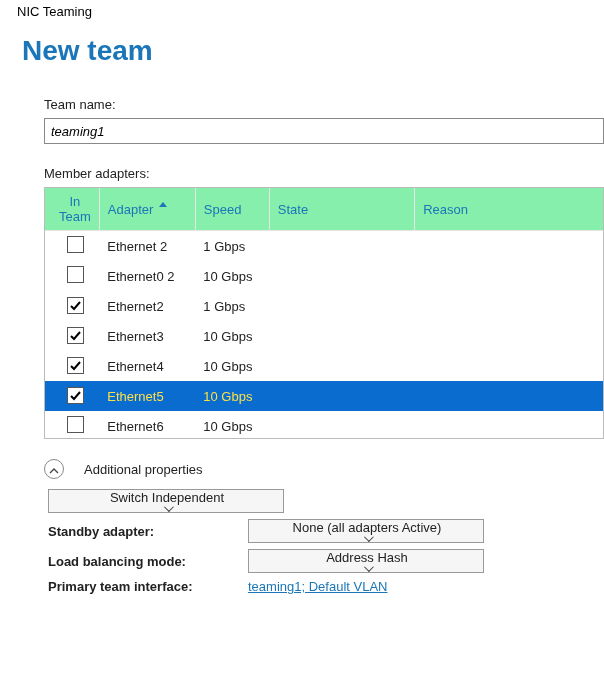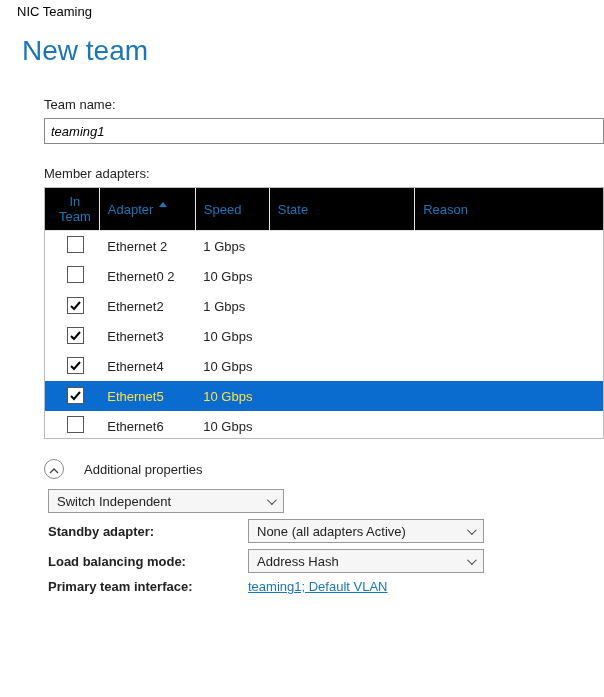--- a/index.html
+++ b/index.html
@@ -16,21 +16,21 @@
     font-size: 13px;
     padding: 4px 6px 8px 4px;
     color: #000;
     margin-left: 13px;
   }
   .page {
     padding: 0 0 20px 22px;
   }
   .heading {
     font-size: 28px;
-    font-weight: 400;
+    font-weight: 700;
     color: #1a76b8;
     margin: 8px 0 30px 0;
   }
   .content {
     padding-left: 22px;
   }
   .label {
     font-size: 13px;
     margin-bottom: 6px;
   }
@@ -56,21 +56,21 @@
     width: 100%;
     font-size: 13px;
   }
   thead th {
     text-align: left;
     font-weight: 400;
     color: #1a76b8;
     padding: 6px 8px 6px 8px;
     border-right: 1px solid #e6e6e6;
     border-bottom: 1px solid #e6e6e6;
-    background: #000000;
+    background: #86efac;
     position: relative;
   }
   thead th:last-child { border-right: none; }
   .sort-ind {
     display: inline-block;
     vertical-align: top;
     margin-left: 2px;
   }
   .sort-ind svg { display: block; }
   tbody td {
@@ -134,20 +134,21 @@
     height: 24px;
     border: 1px solid #999;
     background: #f6f6f6;
     display: inline-flex;
     align-items: center;
     justify-content: space-between;
     padding: 0 6px 0 8px;
     font-size: 13px;
     cursor: pointer;
     position: relative;
+    flex-direction: column;
   }
   .dropdown .caret {
     width: 14px; height: 14px;
     display: inline-flex; align-items: center; justify-content: center;
   }
   .dropdown .caret::after {
     content: "";
     width: 6px; height: 6px;
     border-right: 1px solid #444;
     border-bottom: 1px solid #444;

